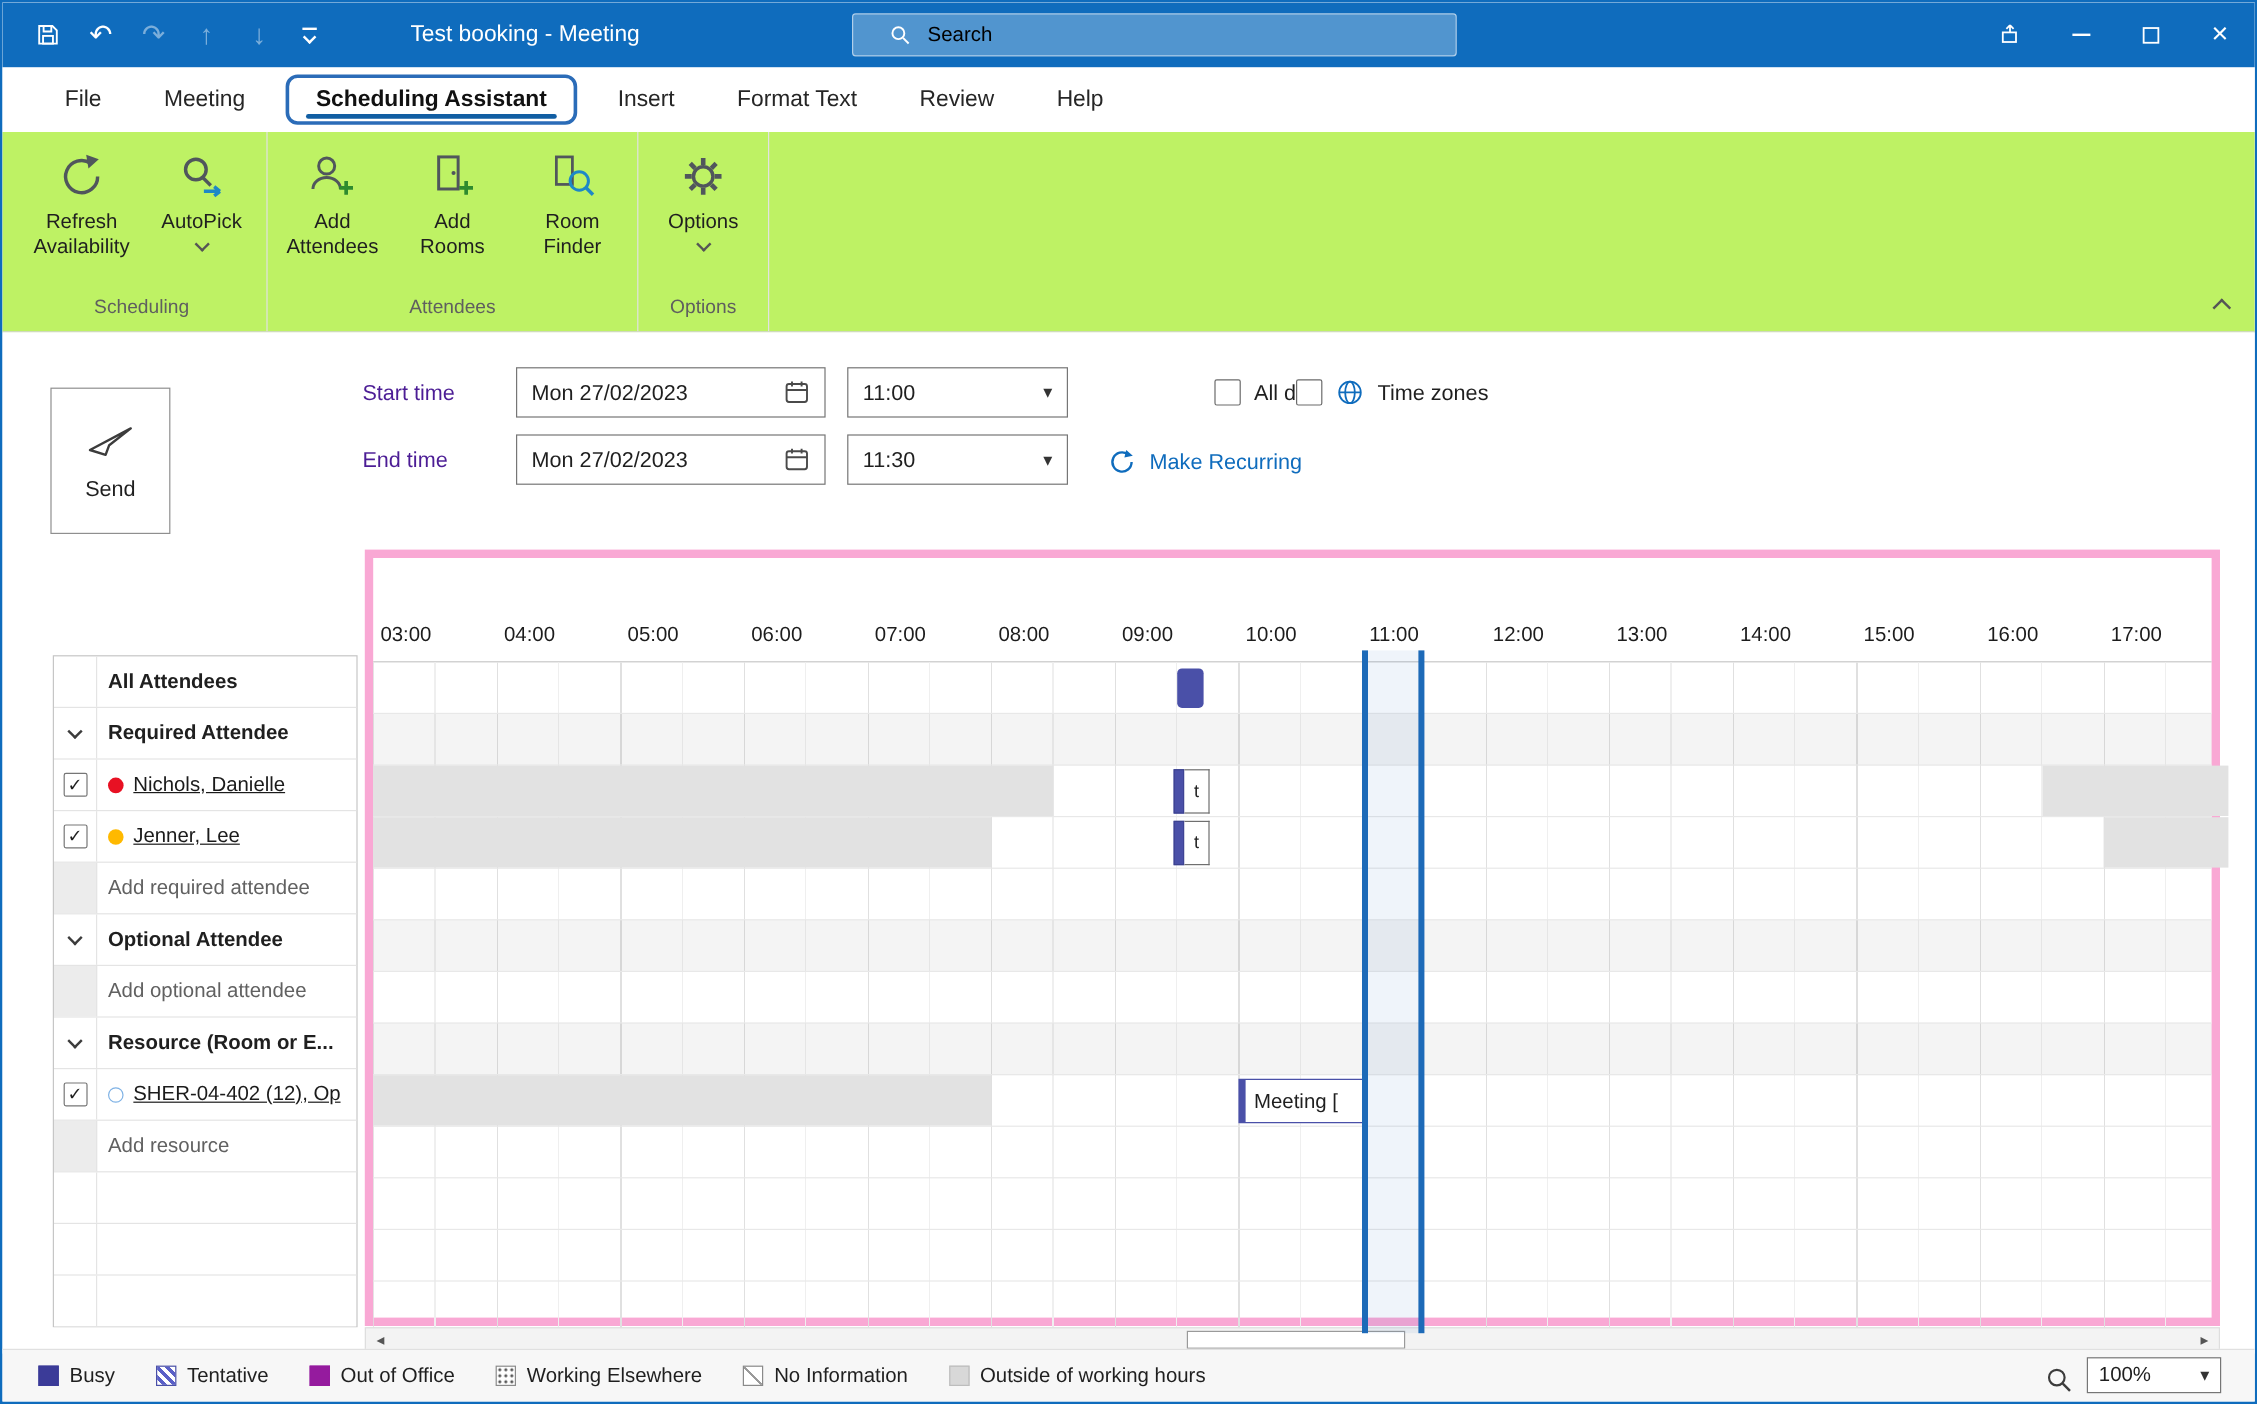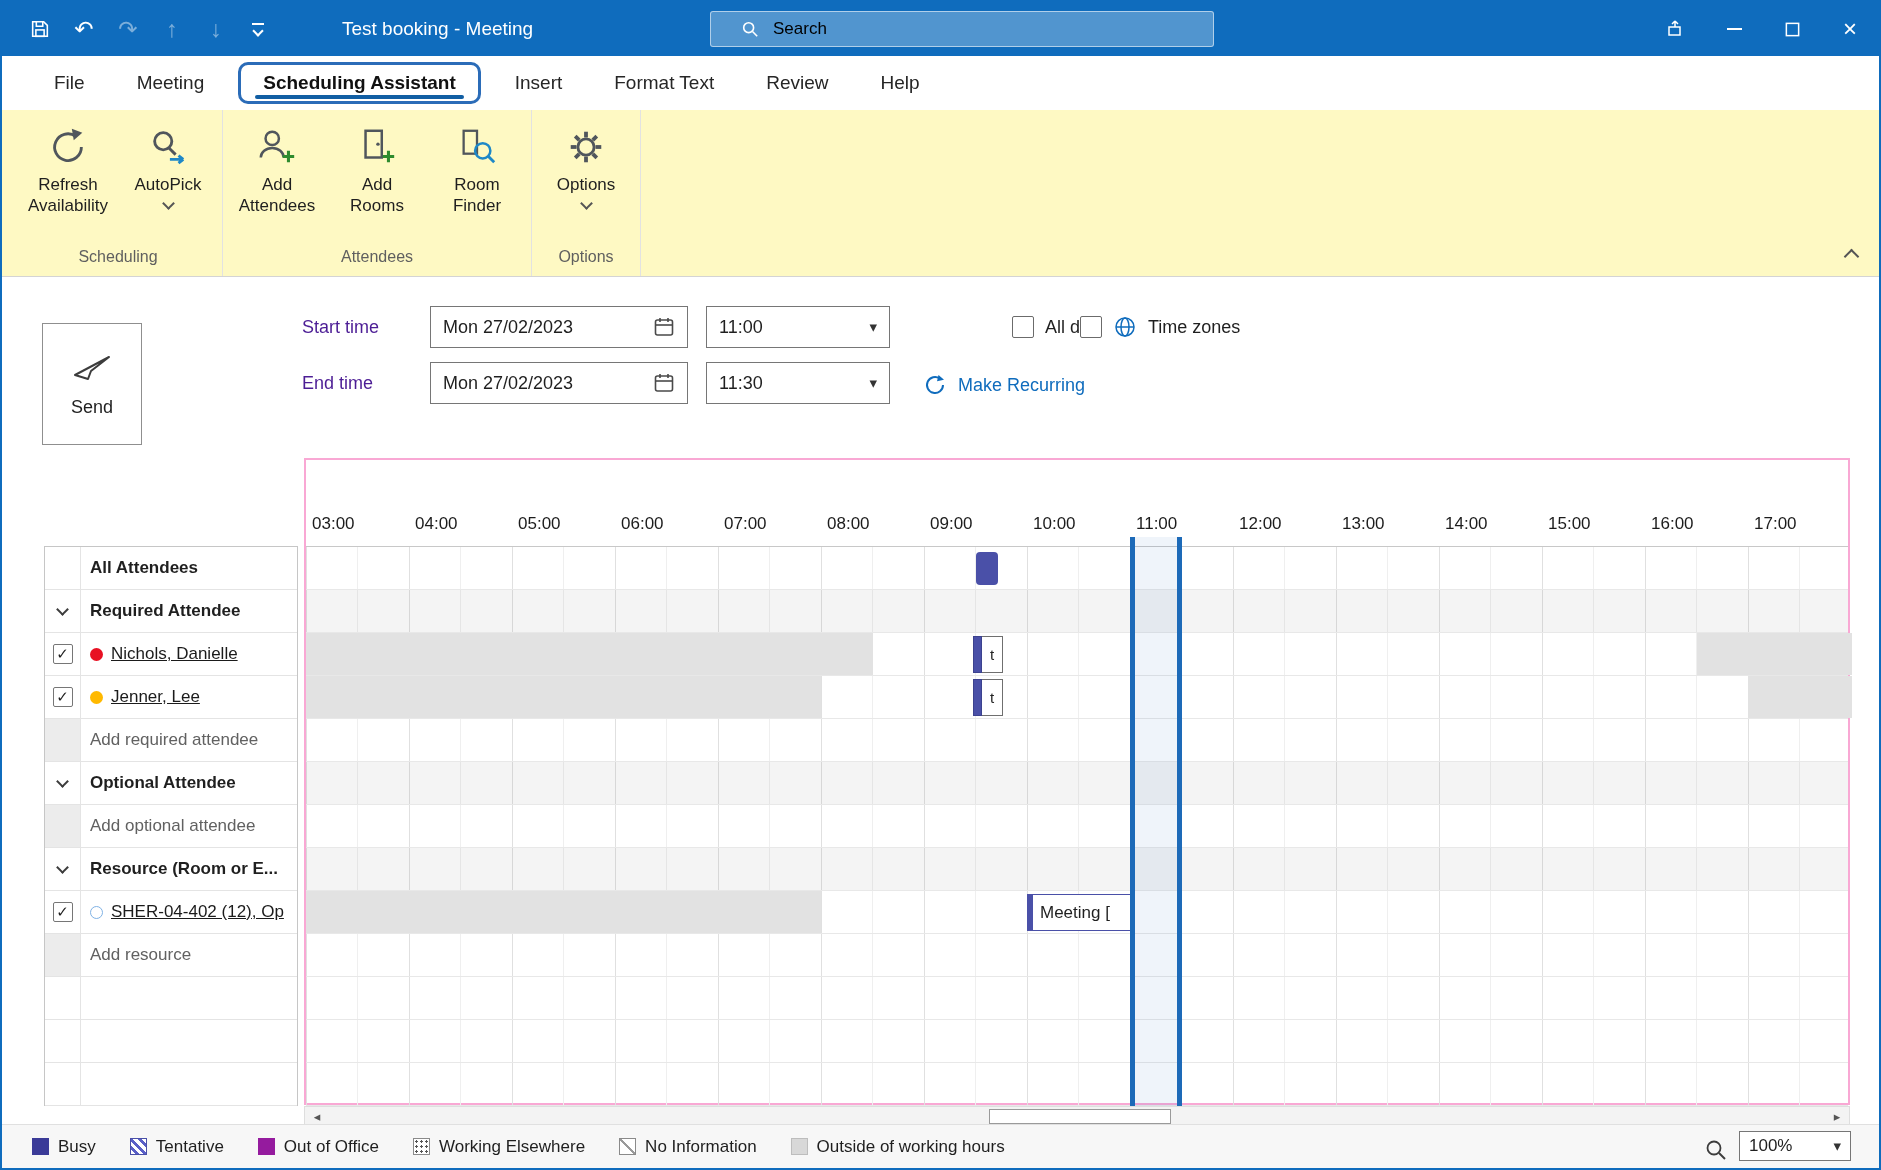--- a/index.html
+++ b/index.html
@@ -23,21 +23,21 @@
     font-size:17px; color:#000000; }
   .win-controls { position:absolute; right:0; top:0; display:flex; }
   .wbtn { width:58px; height:54px; display:flex; align-items:center; justify-content:center; color:#fff; font-size:24px; }
   .minbar { width:15px; height:2px; background:#fff; }
   
   .tabs { height:54px; display:flex; align-items:center; padding-left:26px; background:#fff; }
   .tab { padding:10px 26px; font-size:19px; color:#262626; white-space:nowrap; }
   .tab.active { font-weight:bold; color:#111; border:3px solid #2b6cb8; border-radius:10px; padding:7px 22px; position:relative; margin:0 8px; }
   .tab.active::after { content:""; position:absolute; left:14px; right:14px; bottom:2px; height:4px; background:#115ea3; border-radius:2px; }
   
-  .ribbon { height:167px; border-bottom:1px solid #d4d4d4; display:flex; padding-left:12px; position:relative; background:#fef9c3; }
+  .ribbon { height:167px; border-bottom:1px solid #d4d4d4; display:flex; padding-left:12px; position:relative; background:#bef264; }
   .rgroup { display:flex; flex-direction:column; border-right:1px solid #e2e2e2; padding:0 4px; }
   .rbuttons { flex:1; display:flex; align-items:flex-start; padding-top:8px; }
   .rbtn { width:100px; display:flex; flex-direction:column; align-items:center; font-size:17px; color:#1f1f1f; text-align:center; line-height:1.25; padding-top:2px; }
   .ric { height:54px; display:flex; align-items:center; justify-content:center; }
   .glabel { text-align:center; font-size:16px; color:#5f5f5f; padding:4px 0 10px; }
   .ddchev { width:9px; height:9px; border-right:2px solid #555; border-bottom:2px solid #555; transform:rotate(45deg); margin-top:4px; }
   .ribbon-collapse { position:absolute; right:22px; bottom:14px; width:11px; height:11px;
     border-left:2px solid #555; border-top:2px solid #555; transform:rotate(45deg); }
   
   .composer { height:181px; position:relative; background:#fff; }
@@ -66,21 +66,21 @@
   .bold { font-weight:bold; }
   .cb { width:20px; height:20px; border:1.5px solid #767676; background:#fff; display:flex; align-items:center; justify-content:center;
     font-size:15px; color:#1f1f1f; border-radius:2px; }
   .dot { width:13px; height:13px; border-radius:50%; flex:none; }
   .dot.red { background:#e81123; }
   .dot.orange { background:#ffb900; }
   .dot.open { background:#fff; border:1.5px solid #7fb2e5; }
   .aname { text-decoration:underline; color:#1b1b1b; overflow:hidden; text-overflow:clip; }
   .addlbl { color:#616161; }
   .vchev { width:9px; height:9px; border-left:2px solid #3c3c3c; border-bottom:2px solid #3c3c3c; transform:rotate(-45deg); margin-top:-3px; }
-  .timeline { position:absolute; left:302px; top:0; width:1546px; height:647px; border:2px solid #f9a8d4; background:#fff; }
+  .timeline { position:absolute; left:302px; top:0; width:1546px; height:647px; border:7px solid #f9a8d4; background:#fff; }
   .thead { position:relative; height:87px; border-bottom:1px solid #c8c8c8; }
   .hlabel { position:absolute; bottom:12px; font-size:17px; color:#1c1c1c; }
   .rows { position:relative; height:559px;
     background:
       repeating-linear-gradient(to right, transparent 0 51px, #efefef 51px 52px, transparent 52px 103px),
       repeating-linear-gradient(to right, #e0e0e0 0 1px, transparent 1px 103px);
   }
   .grow { height:43px; border-bottom:1px solid #e8e8e8; position:relative; }
   .grow.sect { background:rgba(120,120,120,.08); }
   .off { position:absolute; top:0; bottom:0; background:#e2e2e2; }

